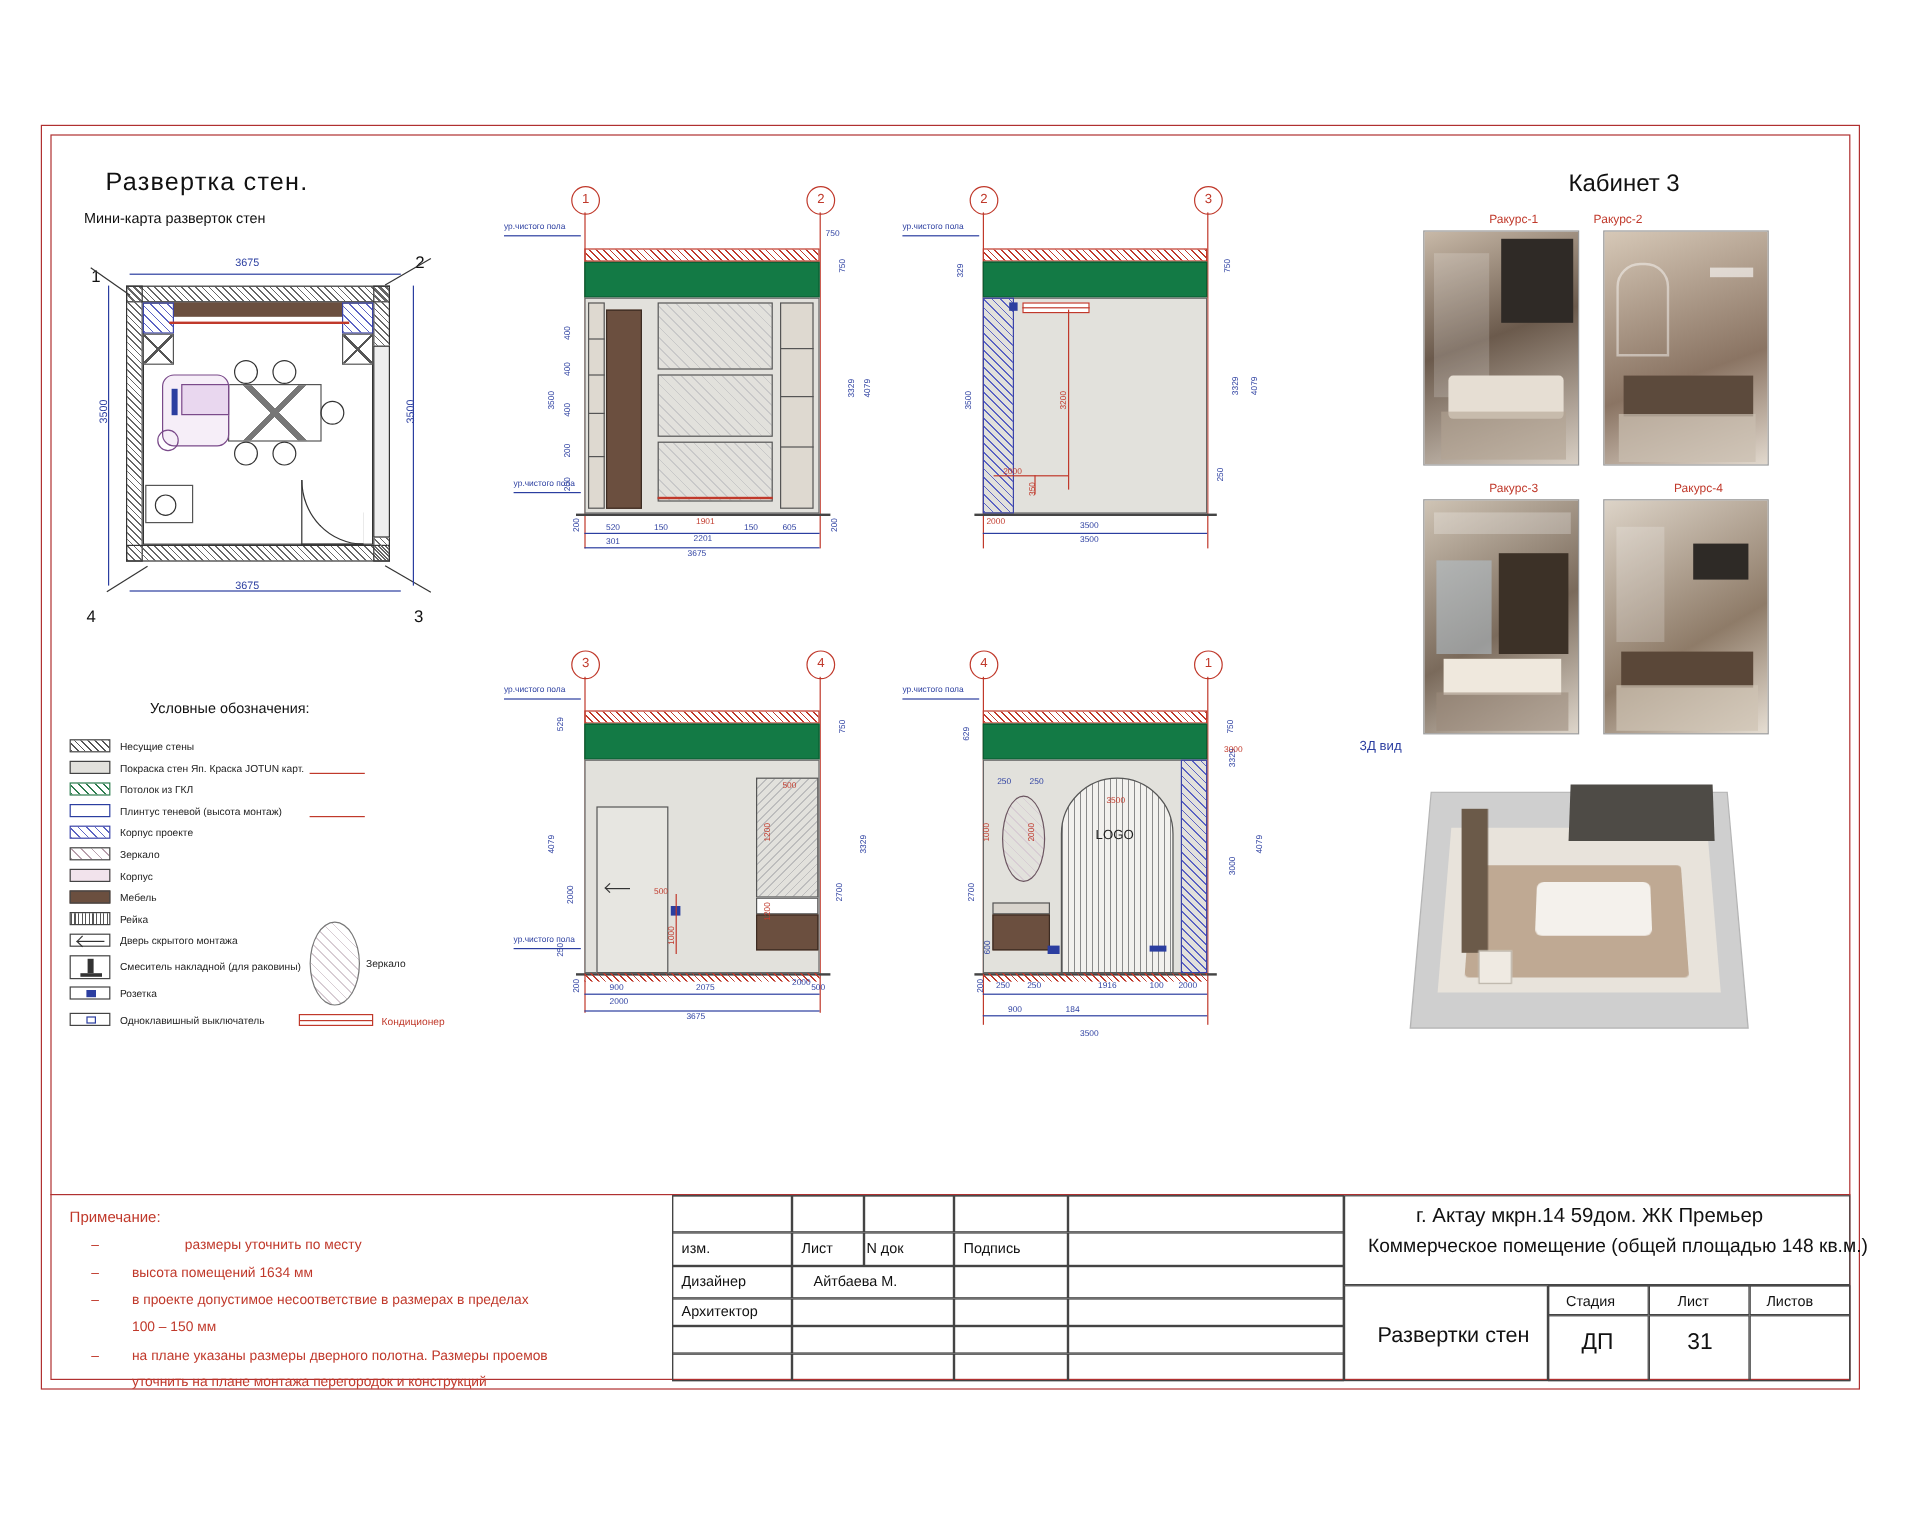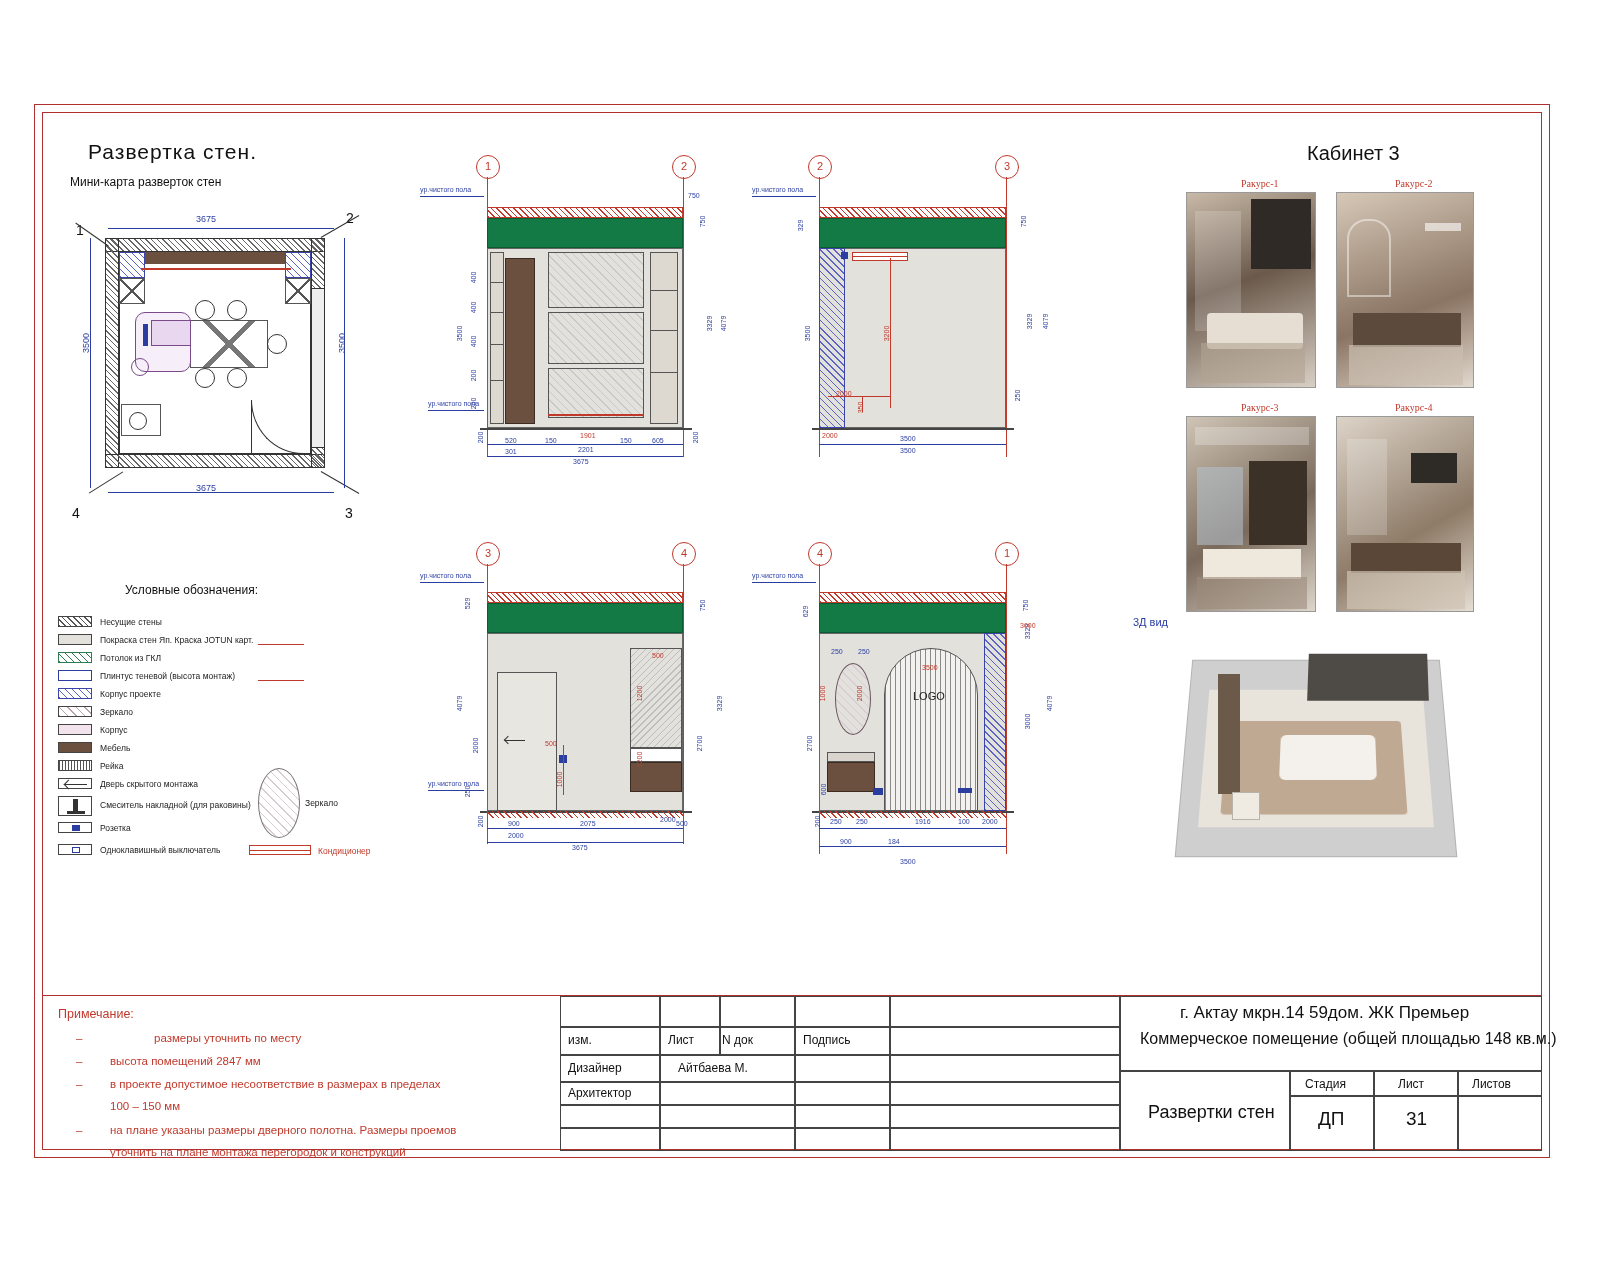--- a/index.html
+++ b/index.html
@@ -36,21 +36,21 @@
   .vline{position:absolute;width:1px;background:#c0392b;}
   .dimtxt{position:absolute;font-size:7px;color:#2b3ea0;white-space:nowrap;}
   .dimtxtR{position:absolute;font-size:7px;color:#c0392b;white-space:nowrap;}
 
   
   .lg-row{position:absolute;font-size:8.5px;color:#222;}
   .lg-sw{position:absolute;width:34px;height:11px;border:1px solid #444;box-sizing:border-box;}
 
   
   .render{position:absolute;border:1px solid #999;box-sizing:border-box;overflow:hidden;}
-  .rlabel{position:absolute;font-size:10px;color:#c0392b;font-family:Liberation Serif, serif;}
+  .rlabel{position:absolute;font-size:10px;color:#c0392b;}
 
   
   .note{position:absolute;font-size:11.5px;color:#c0392b;white-space:nowrap;}
   .noteTitle{position:absolute;font-size:12.5px;color:#c0392b;}
 
   
   .tb{position:absolute;font-size:12px;color:#111;white-space:nowrap;}
   .tbBig{position:absolute;font-size:17px;color:#111;white-space:nowrap;}
 </style>
 </head>
@@ -383,21 +383,21 @@
   <div class="lg-row" style="left:318px;top:846px;color:#c0392b;">Кондиционер</div>
 
   <div class="rlabel" style="left:1241px;top:178px;">Ракурс-1</div>
   <div class="render" style="left:1186px;top:192px;width:130px;height:196px;background:linear-gradient(160deg,#c8b9a8 0%,#6b5a4c 45%,#d8cfc4 100%);">
     <div style="position:absolute;left:8px;top:18px;width:46px;height:120px;background:rgba(255,255,255,.18);"></div>
     <div style="position:absolute;left:64px;top:6px;width:60px;height:70px;background:#2f2a26;"></div>
     <div style="position:absolute;left:20px;top:120px;width:96px;height:36px;background:#e6ded3;border-radius:4px;"></div>
     <div style="position:absolute;left:14px;top:150px;width:104px;height:40px;background:#b2a392;opacity:.6;"></div>
   </div>
 
-  <div class="rlabel" style="left:1395px;top:178px;">Ракурс-2</div>
+  <div class="rlabel" style="left:1328px;top:178px;">Ракурс-2</div>
   <div class="render" style="left:1336px;top:192px;width:138px;height:196px;background:linear-gradient(160deg,#d6c8b7 0%,#8a7463 60%,#e2d9ce 100%);">
     <div style="position:absolute;left:10px;top:26px;width:40px;height:74px;border:2px solid rgba(255,255,255,.45);border-radius:20px 20px 0 0;"></div>
     <div style="position:absolute;left:88px;top:30px;width:36px;height:8px;background:rgba(255,255,255,.6);"></div>
     <div style="position:absolute;left:16px;top:120px;width:108px;height:34px;background:#5c4a3c;"></div>
     <div style="position:absolute;left:12px;top:152px;width:114px;height:40px;background:#cbbfb0;opacity:.7;"></div>
   </div>
 
   <div class="rlabel" style="left:1241px;top:402px;">Ракурс-3</div>
   <div class="render" style="left:1186px;top:416px;width:130px;height:196px;background:linear-gradient(150deg,#cfc4b5 0%,#7a6a5b 55%,#ded6cb 100%);">
     <div style="position:absolute;left:8px;top:10px;width:114px;height:18px;background:rgba(255,255,255,.25);"></div>
@@ -423,21 +423,21 @@
     <div style="position:absolute;left:120px;top:104px;width:96px;height:50px;background:#f4f1ec;transform:perspective(600px) rotateX(26deg);border-radius:6px;"></div>
     <div style="position:absolute;left:148px;top:24px;width:120px;height:50px;background:#4e4b46;transform:perspective(600px) rotateX(20deg);"></div>
     <div style="position:absolute;left:58px;top:46px;width:22px;height:120px;background:#6b5a49;"></div>
     <div style="position:absolute;left:72px;top:164px;width:26px;height:26px;background:#efeae2;border:1px solid #b9b2a7;"></div>
   </div>
 
   <div class="noteTitle" style="left:58px;top:1007px;">Примечание:</div>
   <div class="note" style="left:76px;top:1032px;">–</div>
   <div class="note" style="left:110px;top:1032px;padding-left:44px;">размеры уточнить по месту</div>
   <div class="note" style="left:76px;top:1055px;">–</div>
-  <div class="note" style="left:110px;top:1055px;">высота помещений 2847  мм</div>
+  <div class="note" style="left:110px;top:1055px;">высота помещений 1634  мм</div>
   <div class="note" style="left:76px;top:1078px;">–</div>
   <div class="note" style="left:110px;top:1078px;">в проекте допустимое несоответствие в размерах в пределах</div>
   <div class="note" style="left:110px;top:1100px;">100 – 150  мм</div>
   <div class="note" style="left:76px;top:1124px;">–</div>
   <div class="note" style="left:110px;top:1124px;">на плане указаны размеры дверного полотна. Размеры проемов</div>
   <div class="note" style="left:110px;top:1146px;">уточнить на плане монтажа перегородок и конструкций</div>
 
   <div class="ttl-cell" style="left:560px;top:996px;width:560px;height:155px;"></div>
 
   <div class="ttl-cell" style="left:560px;top:996px;width:100px;height:31px;"></div>

